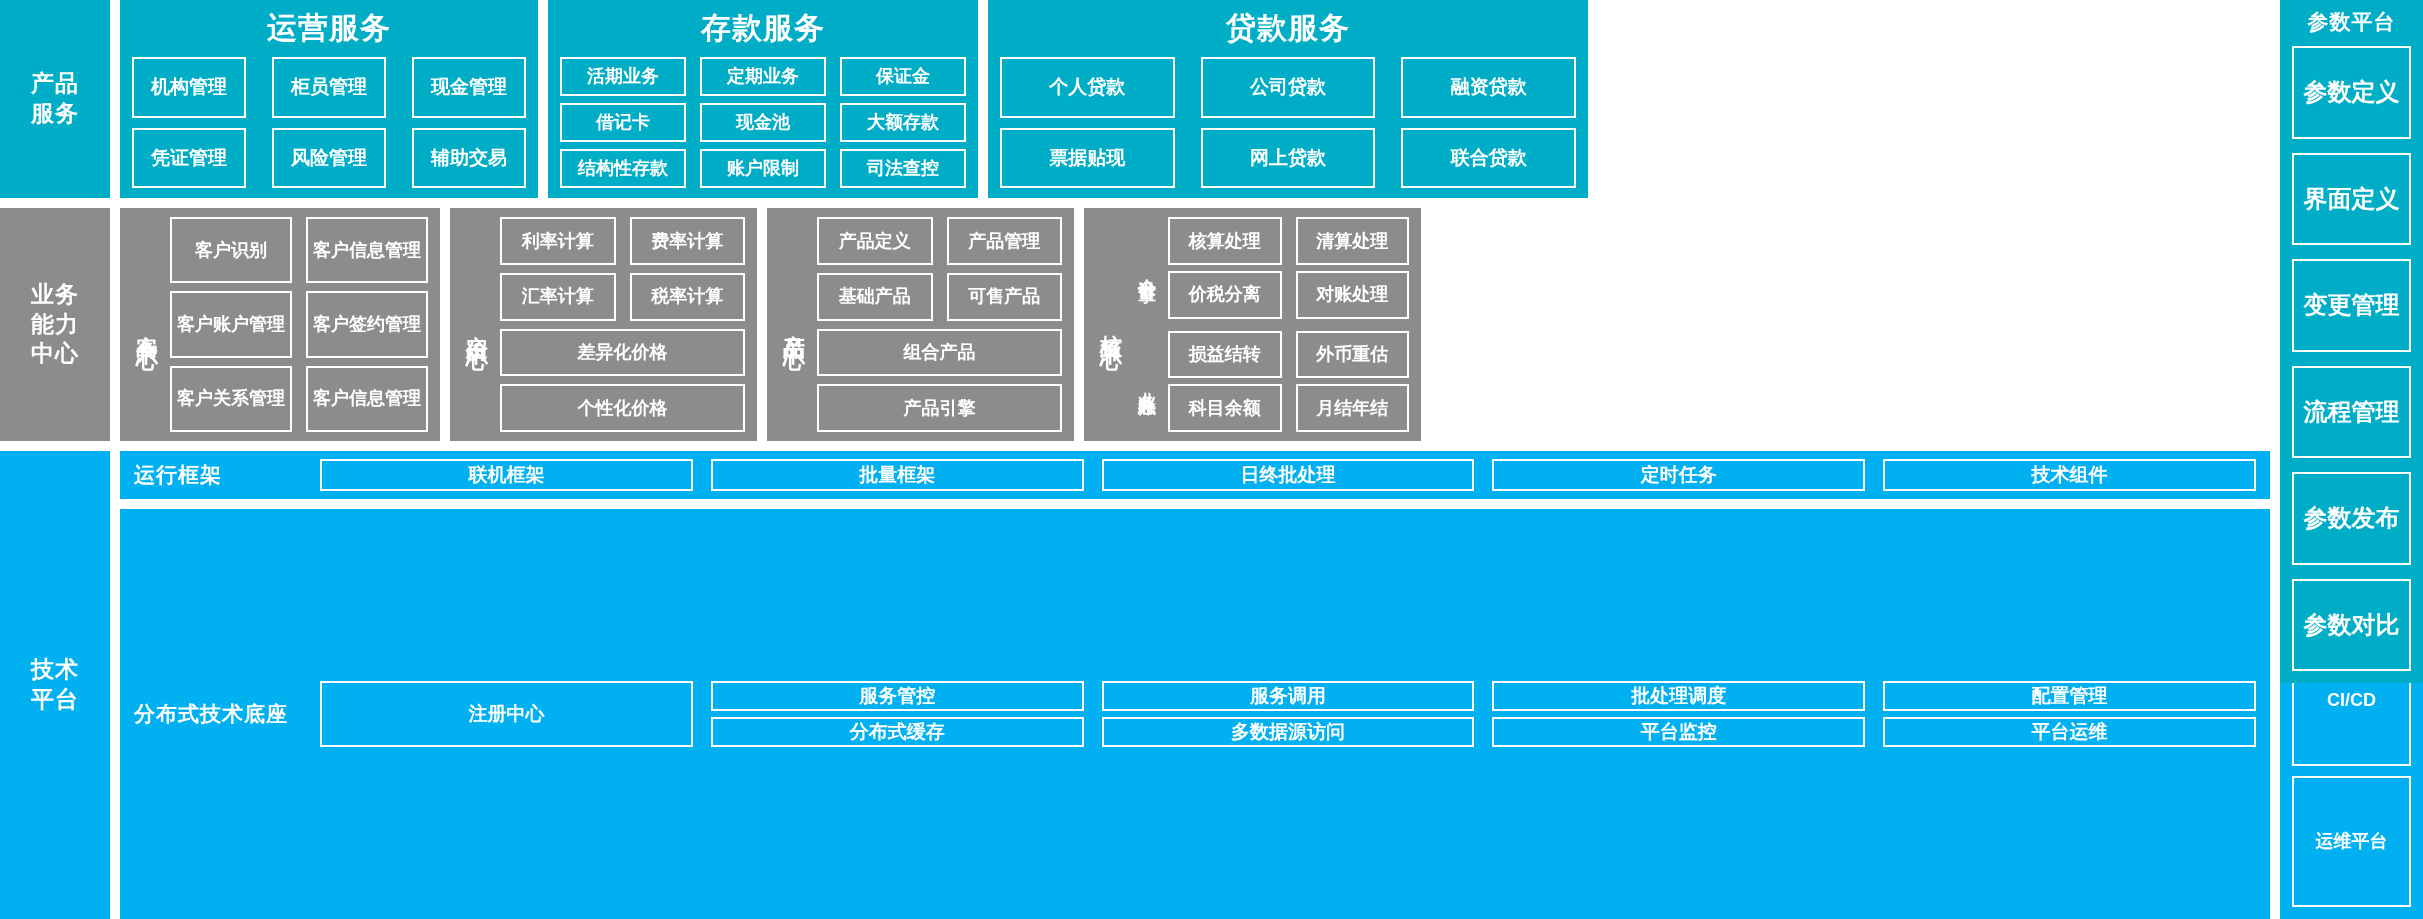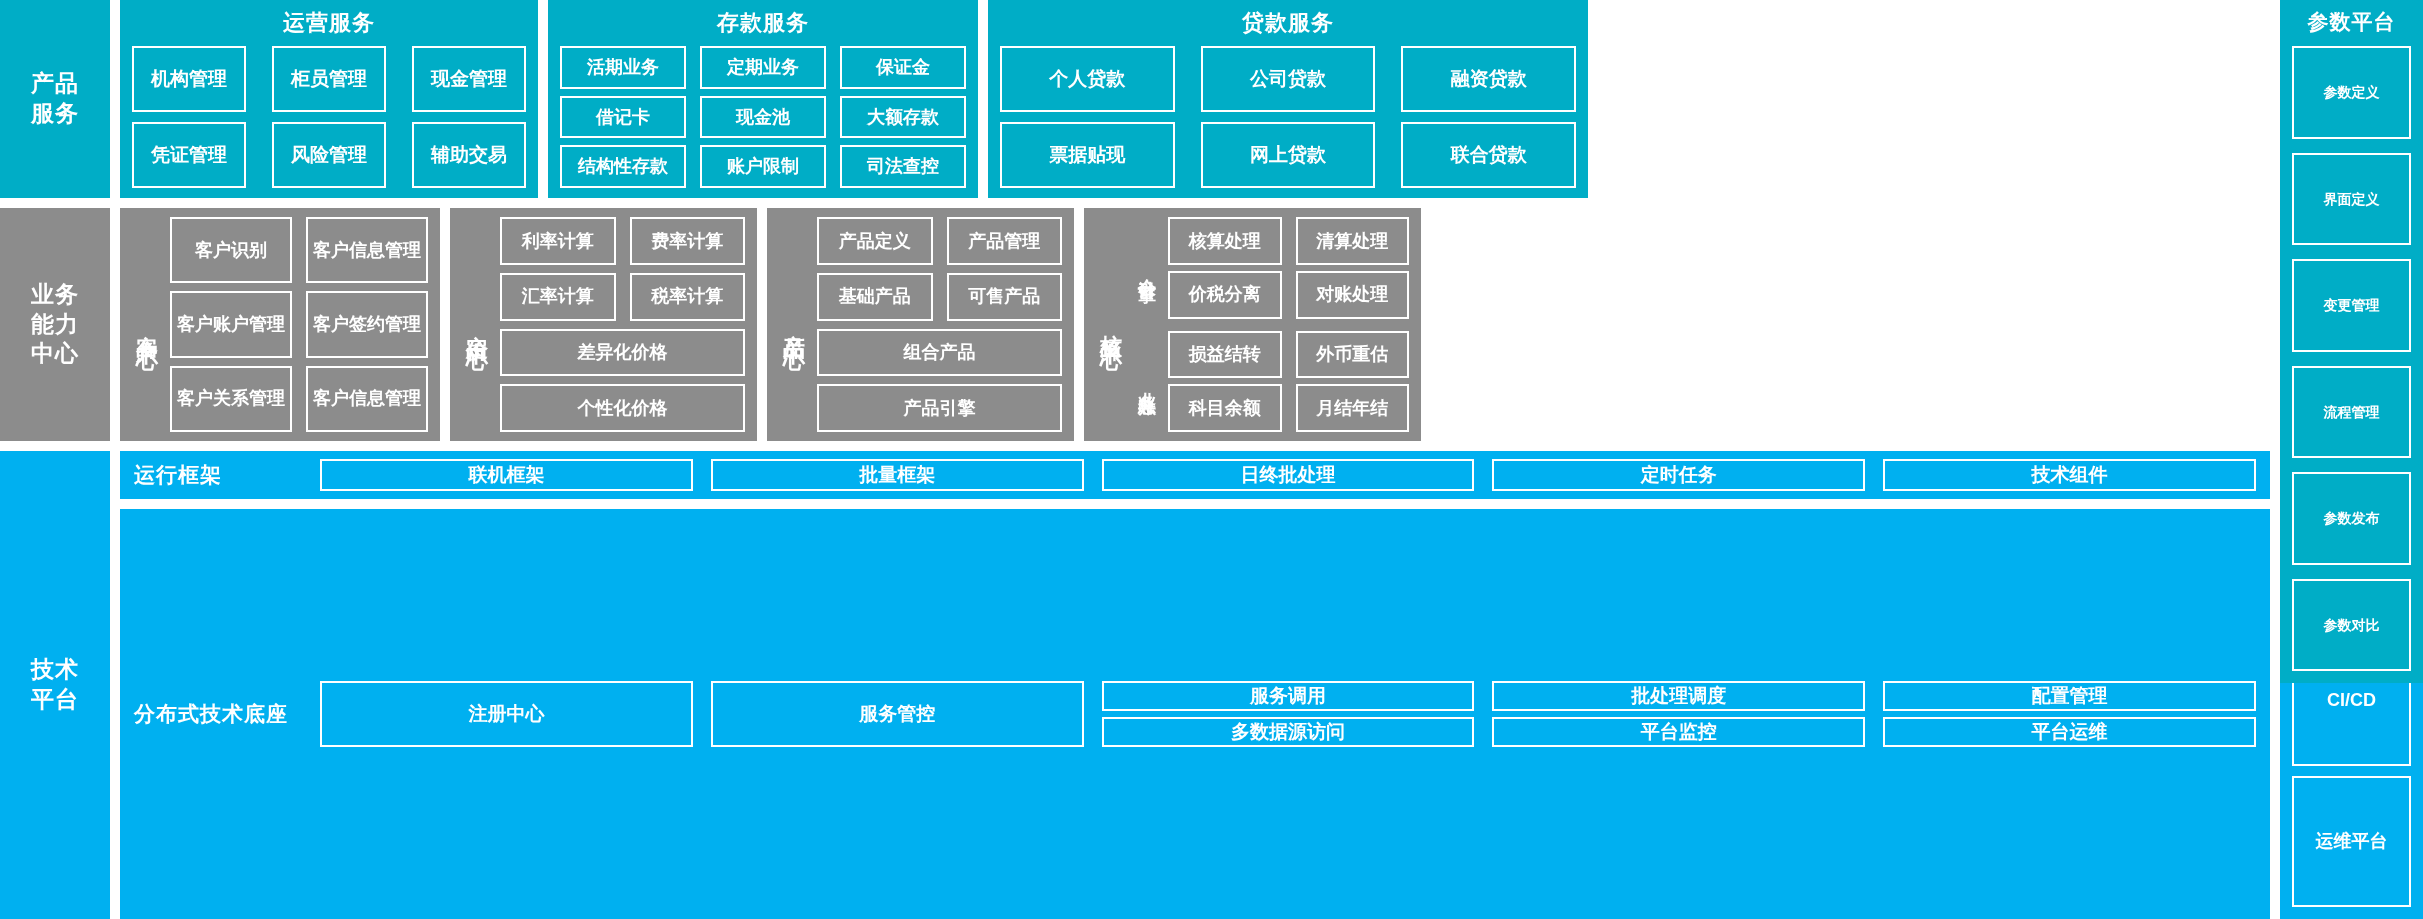--- a/index.html
+++ b/index.html
@@ -89,21 +89,21 @@
     height: 198px;
     flex: 0 0 198px;
   }
   .svc-group {
     display: flex;
     flex-direction: column;
     padding: 8px 12px 10px 12px;
     box-sizing: border-box;
   }
   .svc-title {
-    font-size: 22px;
+    font-size: 30px;
     font-weight: bold;
     text-align: center;
     margin-bottom: 8px;
     letter-spacing: 1px;
   }
   .svc-grid {
     display: grid;
     grid-template-columns: repeat(3, 1fr);
     gap: 10px 26px;
     flex: 1;
@@ -131,21 +131,21 @@
     flex-direction: column;
     padding: 8px 12px 12px 12px;
   }
   #param-platform .svc-title { font-size: 21px; margin-bottom: 10px; }
   #param-platform .plist {
     display: flex;
     flex-direction: column;
     gap: 14px;
     flex: 1;
   }
-  #param-platform .box { font-size: 14px; flex: 1; }
+  #param-platform .box { font-size: 24px; flex: 1; }
 
   
   #row-business {
     display: flex;
     gap: 10px;
     height: 233px;
     flex: 0 0 233px;
   }
   .center-group {
     display: flex;
@@ -404,20 +404,21 @@
       </div>
 
       <div id="band-base" class="panel bright tech-band">
         <div class="tech-band-title">分布式技术底座</div>
         <div class="tech-items">
           <div class="col">
             <div class="box wide">注册中心</div>
           </div>
           <div class="col">
             <div class="box">服务管控</div>
+            <div class="box">分布式缓存</div>
           </div>
           <div class="col">
             <div class="box">服务调用</div>
             <div class="box">多数据源访问</div>
           </div>
           <div class="col">
             <div class="box">批处理调度</div>
             <div class="box">平台监控</div>
           </div>
           <div class="col">

